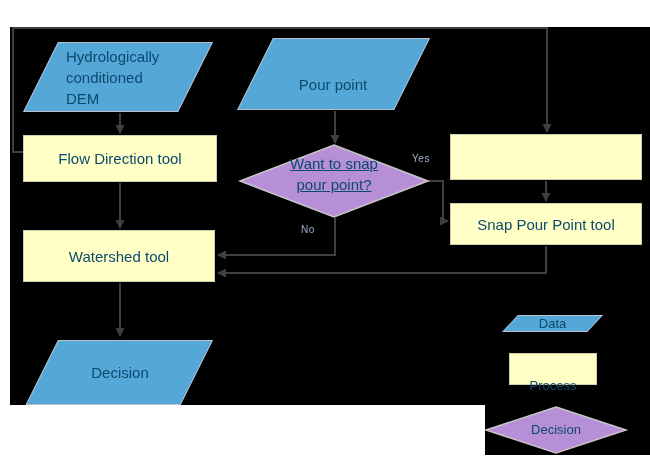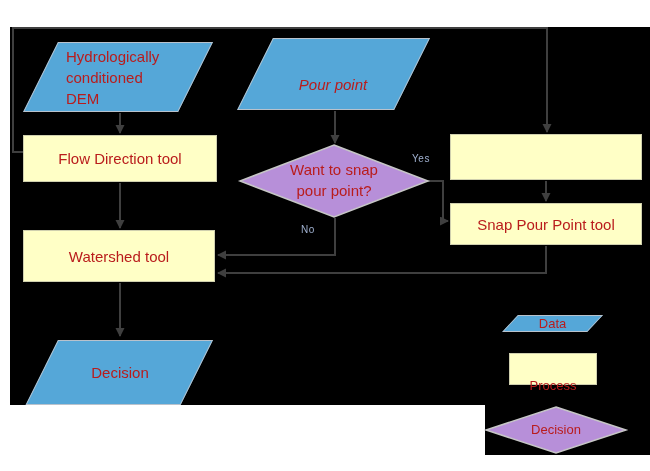--- a/index.html
+++ b/index.html
@@ -30,21 +30,21 @@
   }
   .para.steep { transform: skewX(-43deg); }
   .rect {
     position: absolute; box-sizing: border-box;
     background: var(--process-fill, #ffffc6);
     border: 1px solid #cfcfae;
   }
   .lbl {
     position: absolute; display: flex; align-items: center; justify-content: center;
     text-align: center; white-space: pre-line;
-    font-size: 15px; line-height: 21px; color: #b91c1c;
+    font-size: 15px; line-height: 21px; color: #0c4a6e;
   }
   .lbl.left { justify-content: flex-start; text-align: left; }
   .lbl.small { font-size: 13px; line-height: 16px; }
   .edge-lbl {
     position: absolute; display: flex; align-items: center; justify-content: center;
     font-size: 10px; line-height: 12px; color: #9fb0cf; letter-spacing: 0.5px;
   }
 </style>
 </head>
 <body>
@@ -74,37 +74,37 @@
     <polygon class="sv-decision" points="334,145 428,181 334,217 240,181"></polygon>
     <polygon class="sv-decision" points="556,407 626,430 556,453 486,430"></polygon>
   </svg>
 
   <div class="para" style="left:58px; top:42px; width:155px; height:70px;"></div>
   <div class="lbl left" style="left:66px; top:42px; width:130px; height:70px;">Hydrologically
 conditioned
 DEM</div>
 
   <div class="para" style="left:273px; top:38px; width:157px; height:72px;"></div>
-  <div class="lbl" style="left:253px; top:38px; width:160px; height:92px;font-style:italic;">Pour point</div>
+  <div class="lbl" style="left:253px; top:38px; width:160px; height:92px;">Pour point</div>
 
   <div class="para" style="left:58px; top:340px; width:155px; height:65px;"></div>
   <div class="lbl" style="left:40px; top:340px; width:160px; height:65px;">Decision</div>
 
   <div class="rect" style="left:23px; top:135px; width:194px; height:47px;"></div>
   <div class="lbl" style="left:23px; top:135px; width:194px; height:47px;">Flow Direction tool</div>
 
   <div class="rect" style="left:450px; top:134px; width:192px; height:46px;"></div>
 
   <div class="rect" style="left:450px; top:203px; width:192px; height:42px;"></div>
   <div class="lbl" style="left:450px; top:203px; width:192px; height:42px;border-radius:21px;">Snap Pour Point tool</div>
 
   <div class="rect" style="left:23px; top:230px; width:192px; height:52px;"></div>
   <div class="lbl" style="left:23px; top:230px; width:192px; height:52px;">Watershed tool</div>
 
-  <div class="lbl" style="left:254px; top:149px; width:160px; height:62px;">Want to snap
+  <div class="lbl" style="left:254px; top:143px; width:160px; height:62px;text-decoration:underline;">Want to snap
 pour point?</div>
 
   <div class="edge-lbl" style="left:404px; top:152px; width:34px; height:14px;">Yes</div>
   <div class="edge-lbl" style="left:291px; top:223px; width:34px; height:14px;">No</div>
 
   <div class="para steep" style="left:518px; top:315px; width:85px; height:17px;"></div>
   <div class="lbl small" style="left:502px; top:314px; width:101px; height:19px;">Data</div>
 
   <div class="rect" style="left:509px; top:353px; width:88px; height:32px;"></div>
   <div class="lbl small" style="left:509px; top:370px; width:88px; height:32px;">Process</div>

